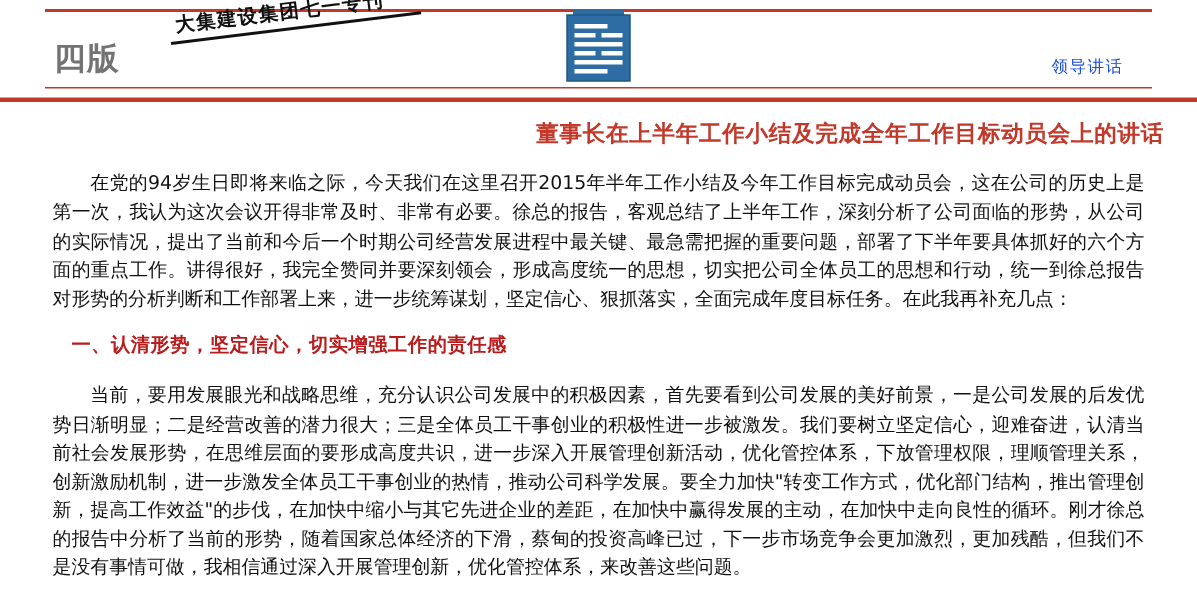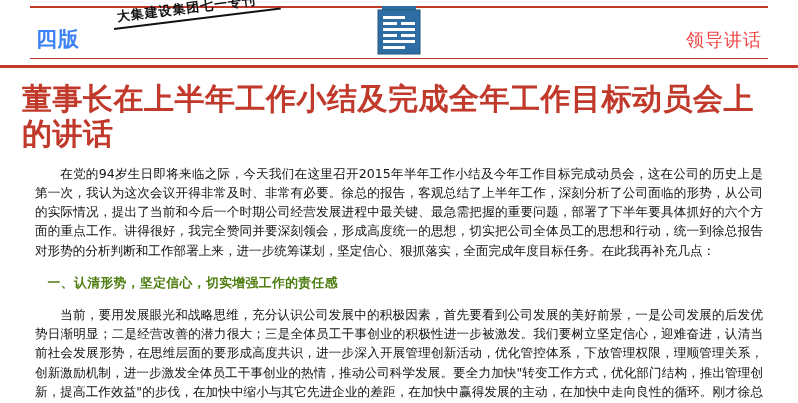--- a/index.html
+++ b/index.html
@@ -51,30 +51,30 @@
     height: 1px;
     background: #c0392b;
   }
   .page-num {
     position: absolute;
     left: 6px;
     bottom: 6px;
     font-family: "DejaVu Serif", serif;
     font-size: 21px;
     font-weight: bold;
-    color: #3b82f6;
+    color: #737373;
     letter-spacing: 1px;
   }
   .section-name {
     position: absolute;
-    right: 6px;
+    right: 19px;
     bottom: 7px;
     font-family: "DejaVu Serif", serif;
-    font-size: 18px;
-    color: #ef4444;
+    font-size: 11px;
+    color: #1d4ed8;
     letter-spacing: 1px;
   }
   .special-label {
     position: absolute;
     left: 88px;
     top: 2px;
     font-family: "DejaVu Serif", serif;
     font-size: 13px;
     font-weight: bold;
     color: #111111;
@@ -100,23 +100,23 @@
     left: 50%;
     transform: translateX(-50%);
     top: 0px;
     width: 62px;
     height: 50px;
   }
 
   
   .headline {
     margin: 14px 22px 10px 22px;
-    text-align: left;
+    text-align: right;
     font-family: Liberation Serif, serif;
-    font-size: 30px;
+    font-size: 15px;
     font-weight: bold;
     color: #c0392b;
     letter-spacing: 0.5px;
     line-height: 1.15;
   }
 
   
   .body-text {
     margin: 0 22px;
     font-family: "DejaVu Sans", sans-serif;
@@ -128,21 +128,21 @@
   }
   .body-text p {
     margin: 13px;
     text-indent: 2em;
   }
   .subhead {
     margin: 1px 0 1px 0;
     font-family: "DejaVu Sans", sans-serif;
     font-size: 12.8px;
     font-weight: bold;
-    color: #4d7c0f;
+    color: #b91c1c;
     text-indent: 2em;
     letter-spacing: 0.4px;
   }
 </style>
 </head>
 <body>
 
 <div class="page">
 
   <div class="masthead">

